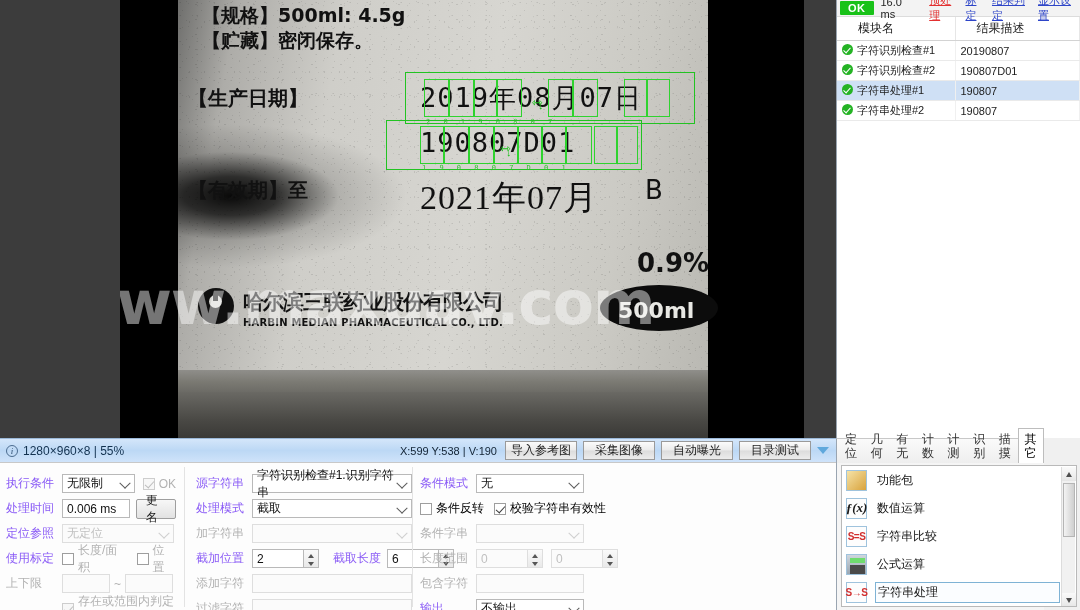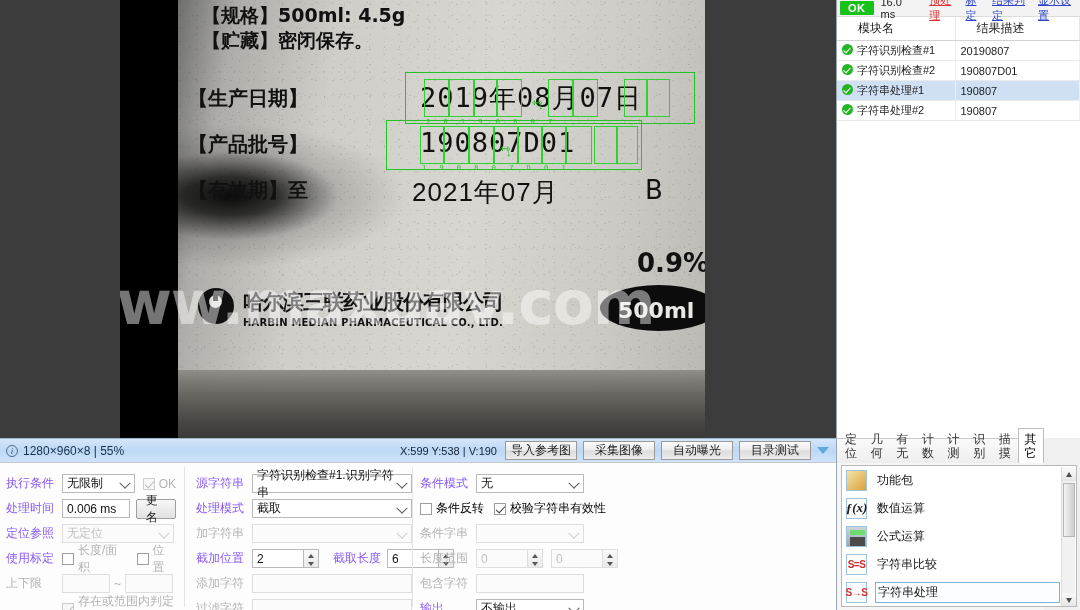--- a/index.html
+++ b/index.html
@@ -15,21 +15,21 @@
 
   
   #viewer {
     position: absolute; left: 0; top: 0;
     width: 836px; height: 438px;
     background: #3c3c3c;
     overflow: hidden;
   }
   #img-canvas {
     position: absolute; left: 120px; top: 0;
-    width: 585px; height: 438px;
+    width: 684px; height: 438px;
     background: #000;
     overflow: hidden;
   }
   
   #label-paper {
     position: absolute; left: 58px; top: 0px;
     width: 530px; height: 392px;
     background:
       radial-gradient(ellipse at 10% 50%, rgba(0,0,0,0.95) 0%, rgba(0,0,0,0.75) 7%, rgba(0,0,0,0.15) 16%, rgba(0,0,0,0) 26%),
       linear-gradient(100deg, #6e6e6c 0%, #adaca8 10%, #cfcec9 28%, #d7d6d1 55%, #cbcac4 80%, #b9b8b2 100%);
@@ -269,25 +269,24 @@
       </div>
       <div id="paper-shelf"></div>
       <div id="paper-shelf2"></div>
 
       <div class="lbl-text lbl-bold" style="left:82px; top:3px; font-size:19px; letter-spacing:0px;">【规格】500ml:  4.5g</div>
       <div class="lbl-text lbl-bold" style="left:82px; top:28px; font-size:19px;">【贮藏】密闭保存。</div>
 
       <div class="lbl-text lbl-bold" style="left:68px; top:85px; font-size:20px;">【生产日期】</div>
       <div class="lbl-text" style="left:300px; top:80px; font-size:27px; letter-spacing:1px; font-family:'DejaVu Sans Mono',monospace;">2019年08月07日</div>
 
-      <div class="lbl-text lbl-bold" style="left:68px; top:131px; font-size:20px;">【产品批号】</div>
       <div class="lbl-text" style="left:300px; top:127px; font-size:27px; letter-spacing:1px; font-family:'DejaVu Sans Mono',monospace;">190807D01</div>
 
       <div class="lbl-text lbl-bold" style="left:68px; top:177px; font-size:20px;">【有效期】至</div>
-      <div class="lbl-text" style="left:292px; top:175px; font-size:26px; letter-spacing:1px; font-family:Liberation Sans, sans-serif;">2021年07月</div>
+      <div class="lbl-text" style="left:300px; top:175px; font-size:34px; letter-spacing:1px; font-family:Liberation Serif, serif;">2021年07月</div>
       <div class="lbl-text" style="left:525px; top:175px; font-size:26px;">B</div>
 
       <div class="lbl-text lbl-bold" style="left:517px; top:248px; font-size:26px;">0.9%</div>
 
       <div style="position:absolute; left:78px; top:288px; width:36px; height:36px; border-radius:50%;
                   background:#101010;">
         <div style="position:absolute;left:11px;top:7px;width:13px;height:13px;border-radius:50%;background:#d8d8d4;"></div>
         <div style="position:absolute;left:15px;top:2px;width:5px;height:11px;background:#101010;"></div>
       </div>
       <div class="lbl-text lbl-bold" style="left:123px; top:288px; font-size:21px; letter-spacing:-1px;">哈尔滨三联药业股份有限公司</div>
@@ -529,26 +528,26 @@
       <div id="mlist-items">
           <div class="mrow">
             <div class="micon pkg"></div>
             <div class="mname">功能包</div>
           </div>
           <div class="mrow">
             <div class="micon fx">ƒ(x)</div>
             <div class="mname">数值运算</div>
           </div>
           <div class="mrow">
+            <div class="micon ss">S=S</div>
+            <div class="mname">字符串比较</div>
+          </div>
+          <div class="mrow">
             <div class="micon calc"></div>
             <div class="mname">公式运算</div>
-          </div>
-          <div class="mrow">
-            <div class="micon ss">S=S</div>
-            <div class="mname">字符串比较</div>
           </div>
           <div class="mrow selected">
             <div class="micon ss">S→S</div>
             <div class="mname">字符串处理</div>
           </div>
         </div>
       <div id="mscroll">
         <div class="sb-arrow up">
             <i></i>
           </div>

